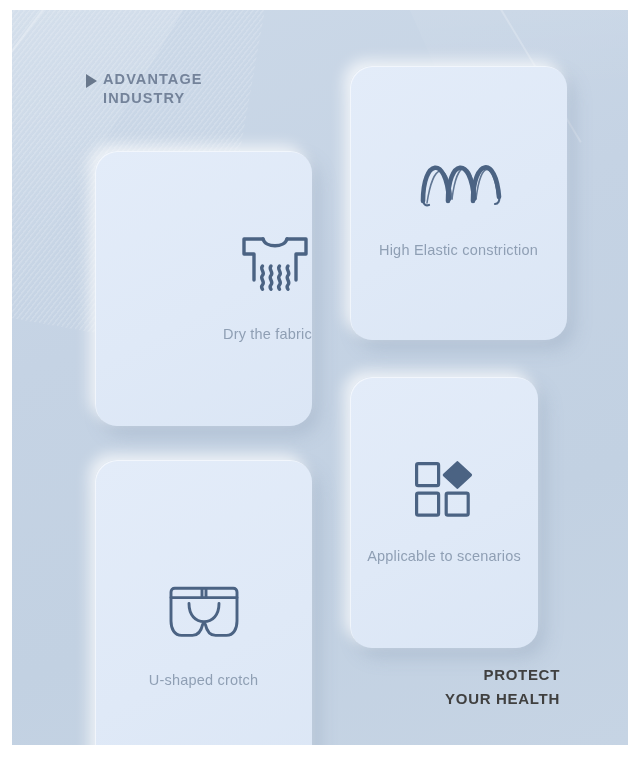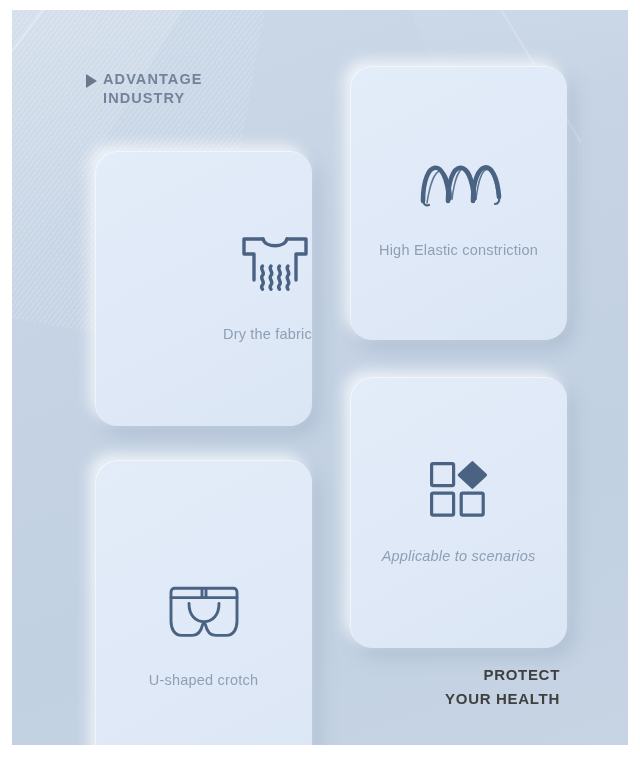--- a/index.html
+++ b/index.html
@@ -131,21 +131,21 @@
       inset 1px 1px 0 rgba(255,255,255,0.55);
     display: flex;
     flex-direction: column;
     align-items: center;
     justify-content: center;
   }
 
   .card-1 { left: 83px;  top: 141px; width: 217px; height: 275px; align-items: flex-end; }
   .card-2 { left: 83px;  top: 450px; width: 217px; height: 352px; }
   .card-3 { left: 338px; top: 56px;  width: 217px; height: 274px; }
-  .card-4 { left: 338px; top: 367px; width: 217px; height: 271px; font-style: italic; }
+  .card-4 { left: 338px; top: 367px; width: 188px; height: 271px; }
 
   .card-icon {
     display: block;
     color: #4b6383;
   }
   .card-1 .card-icon { margin-bottom: 22px; }
   .card-2 .card-icon { margin-bottom: 26px; }
   .card-3 .card-icon { margin-bottom: 24px; }
   .card-4 .card-icon { margin-bottom: 24px; }
 

